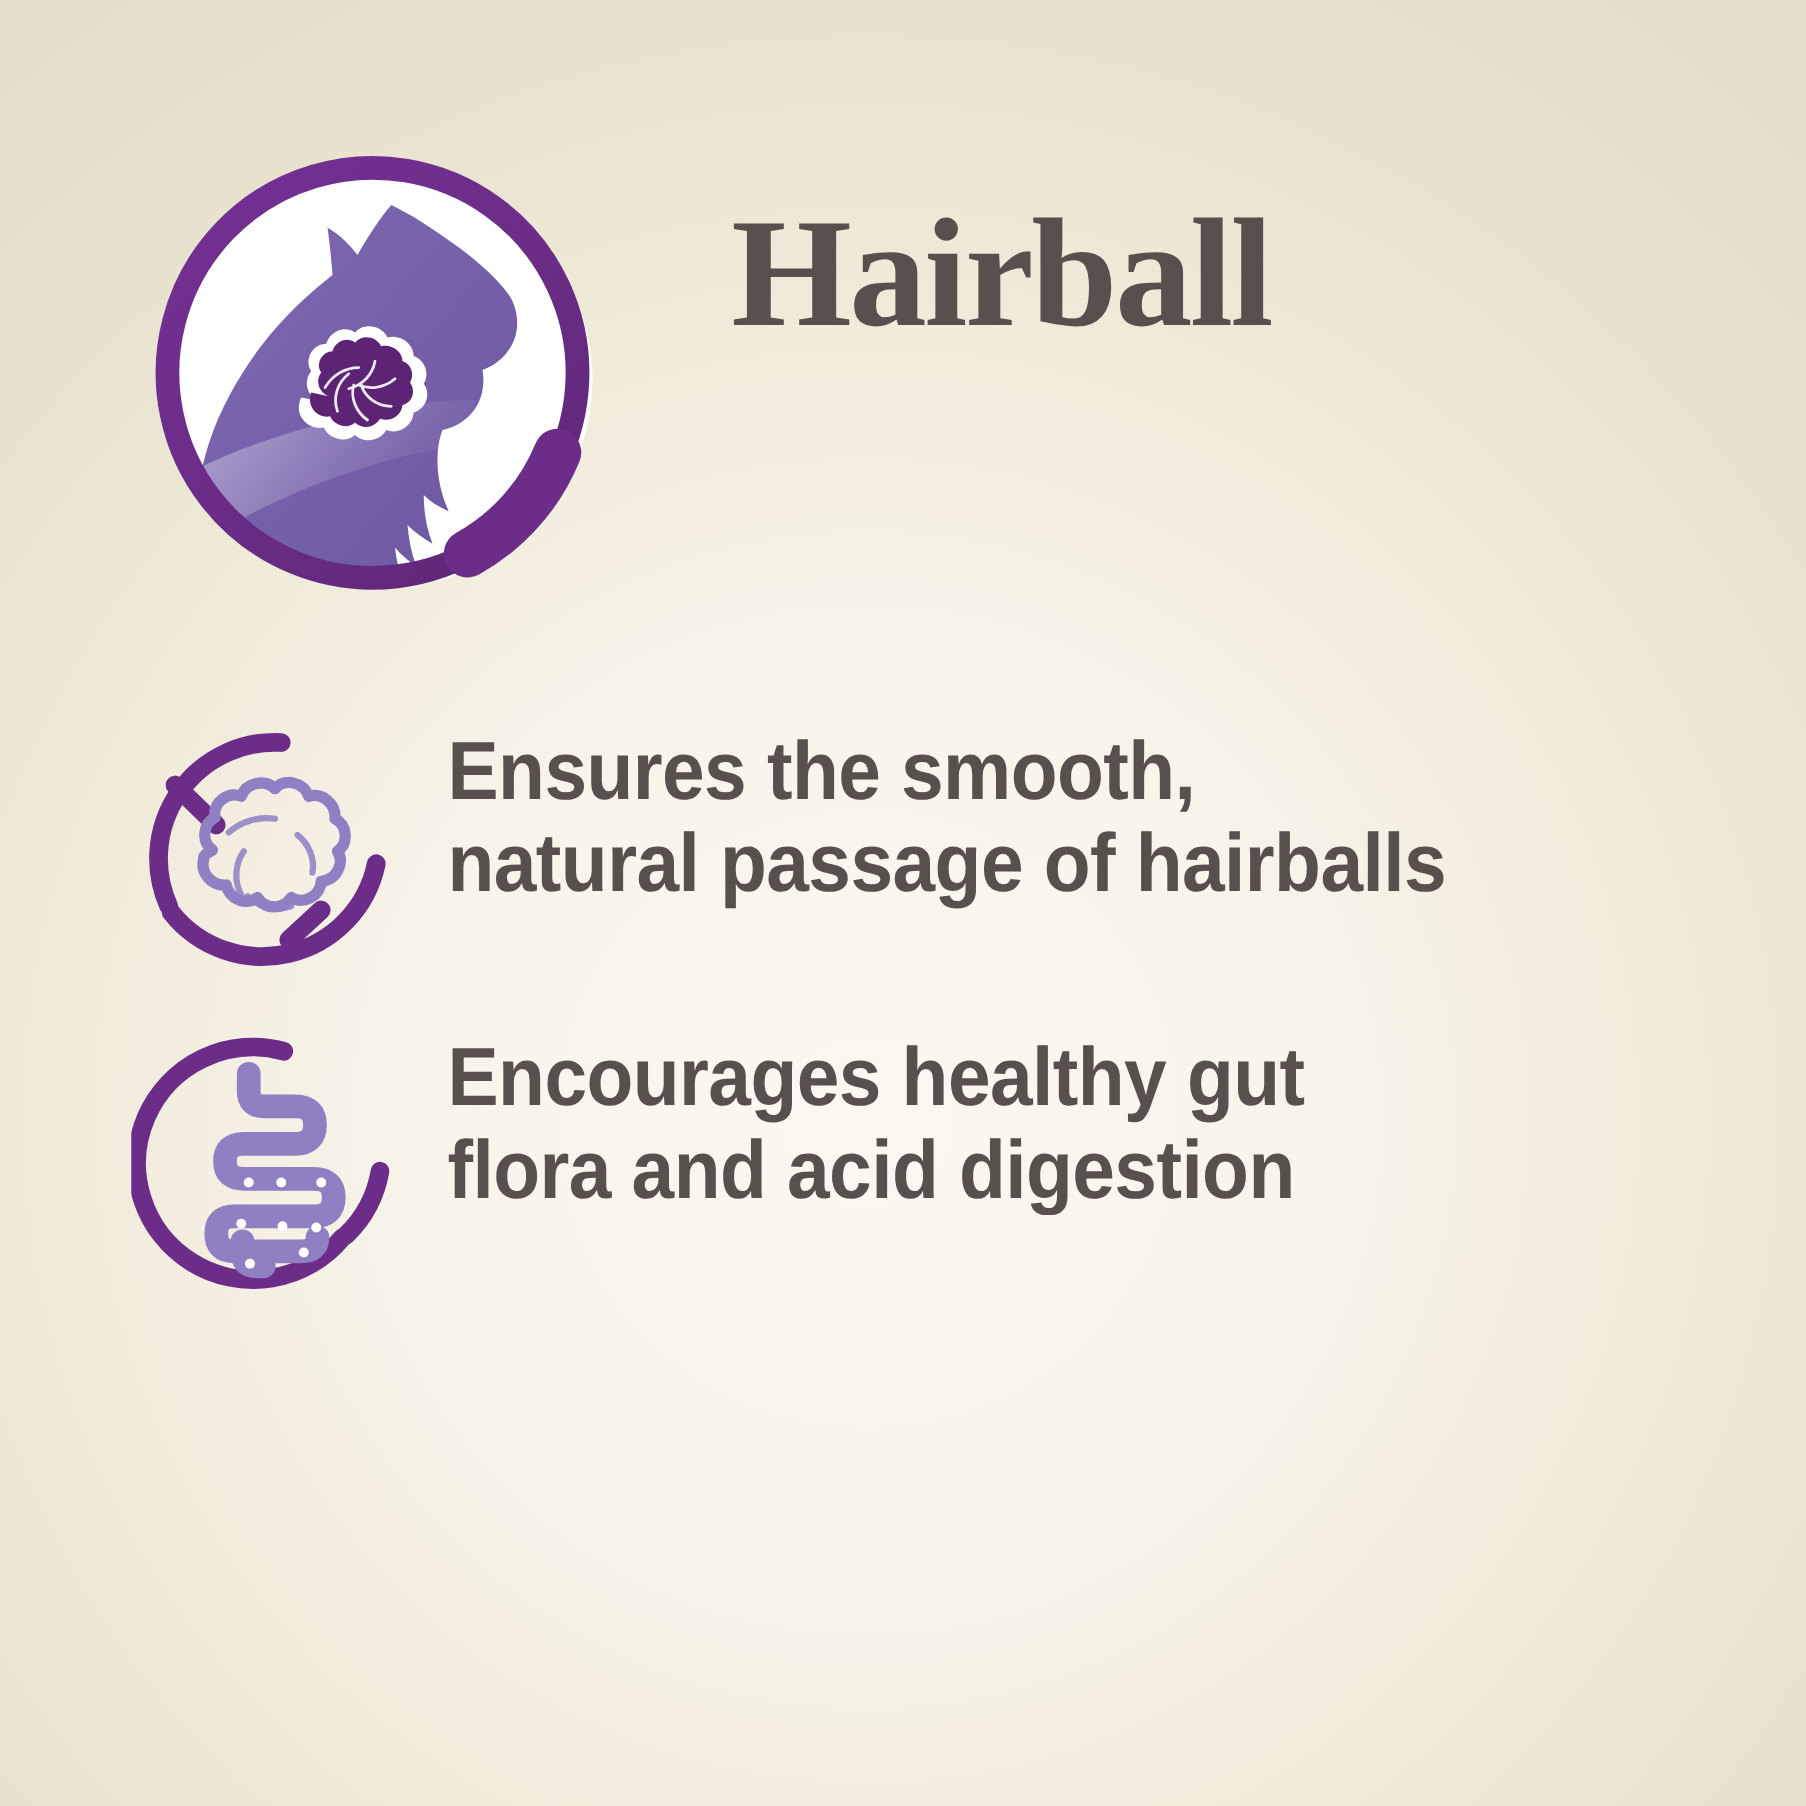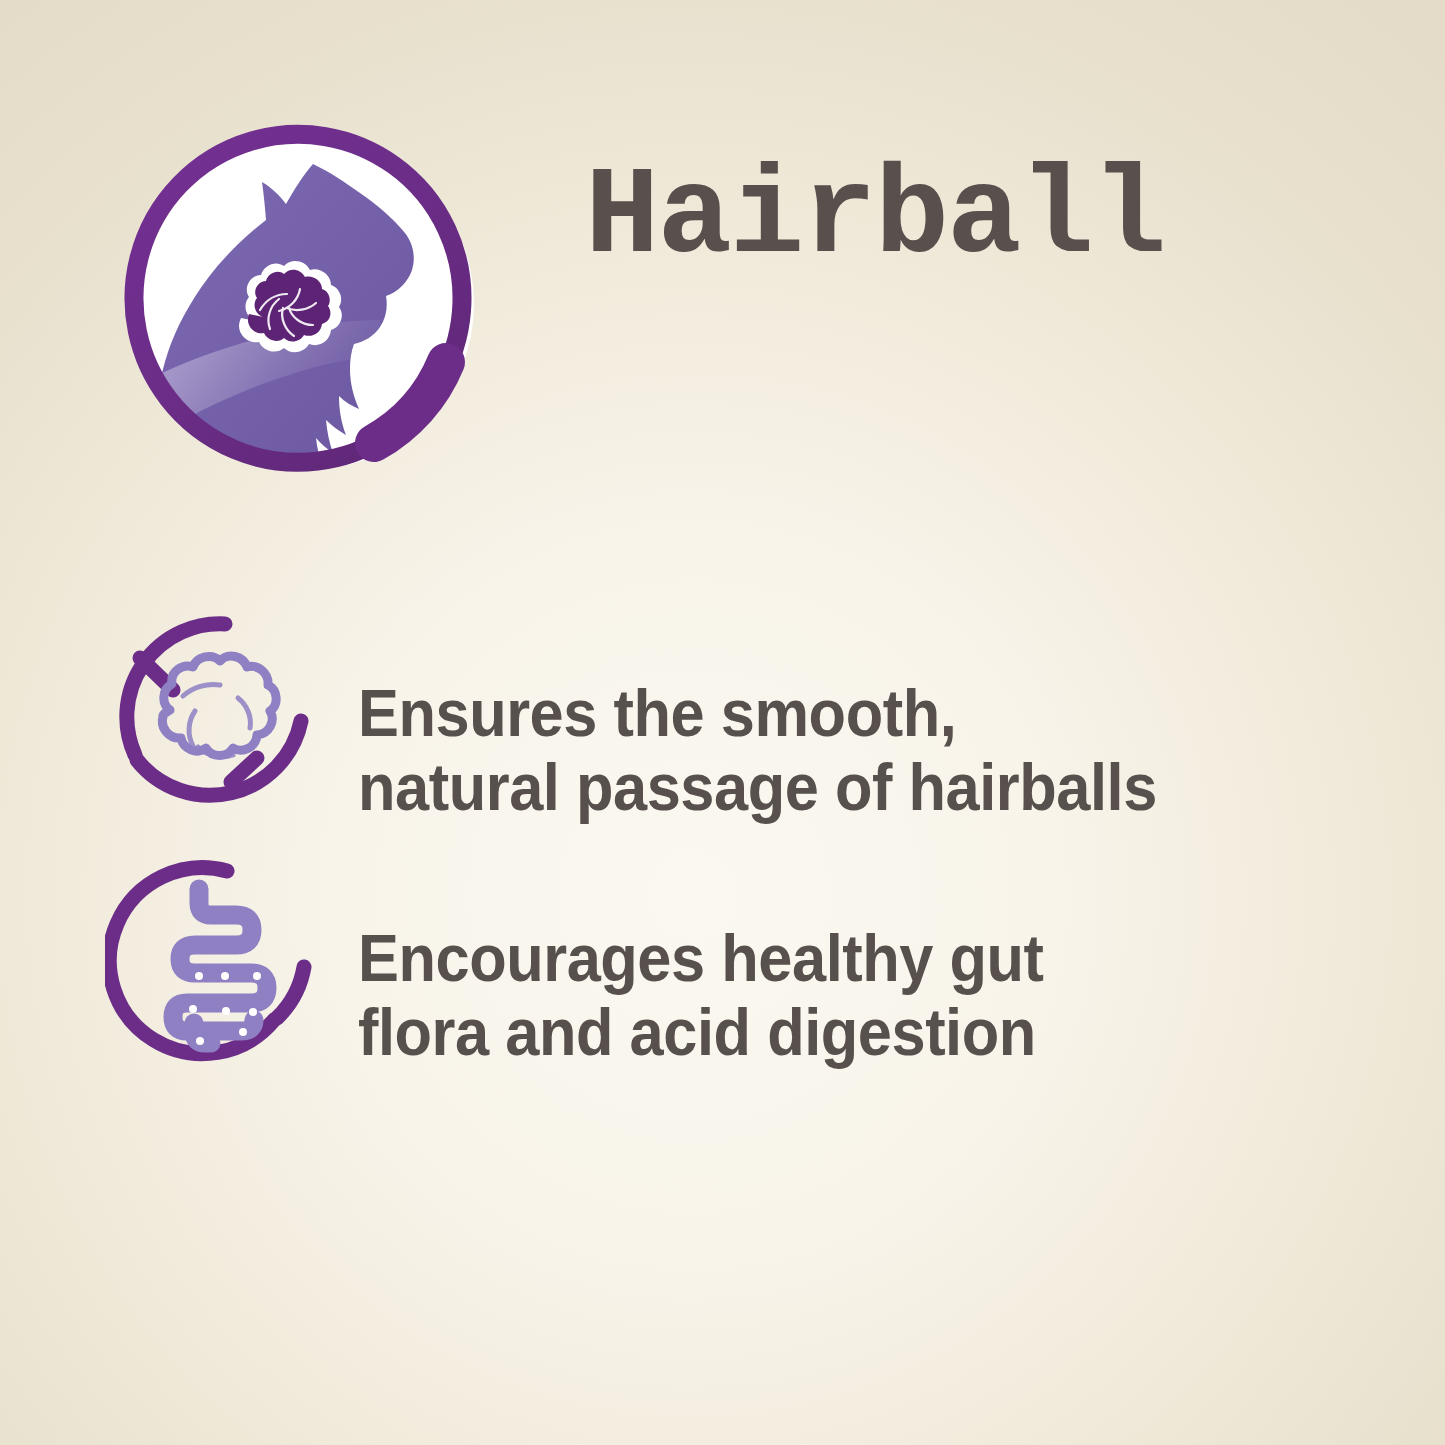--- a/index.html
+++ b/index.html
@@ -44,39 +44,39 @@
     display: block;
     width: 400px;
     height: 400px;
   }
   .product-title {
     position: absolute;
     left: 585px;
     top: 158px;
     width: 760px;
     color: #57504C;
-    font-family: Liberation Mono, monospace;
+    font-family: Liberation Serif, serif;
     font-weight: bold;
     font-size: 124px;
     line-height: 0.98;
     letter-spacing: -2px;
   }
   .product-title .tline { display: block; white-space: nowrap; }
 
   
   .features {
     position: absolute;
     left: 0;
     top: 580px;
     width: 1445px;
   }
   .feature-row {
     position: relative;
     display: flex;
-    align-items: flex-end;
+    align-items: flex-start;
     height: 245px;
   }
   .feature-icon {
     position: relative;
     flex: 0 0 auto;
     width: 215px;
     height: 215px;
     margin-left: 105px;
   }
   .feature-icon svg {

